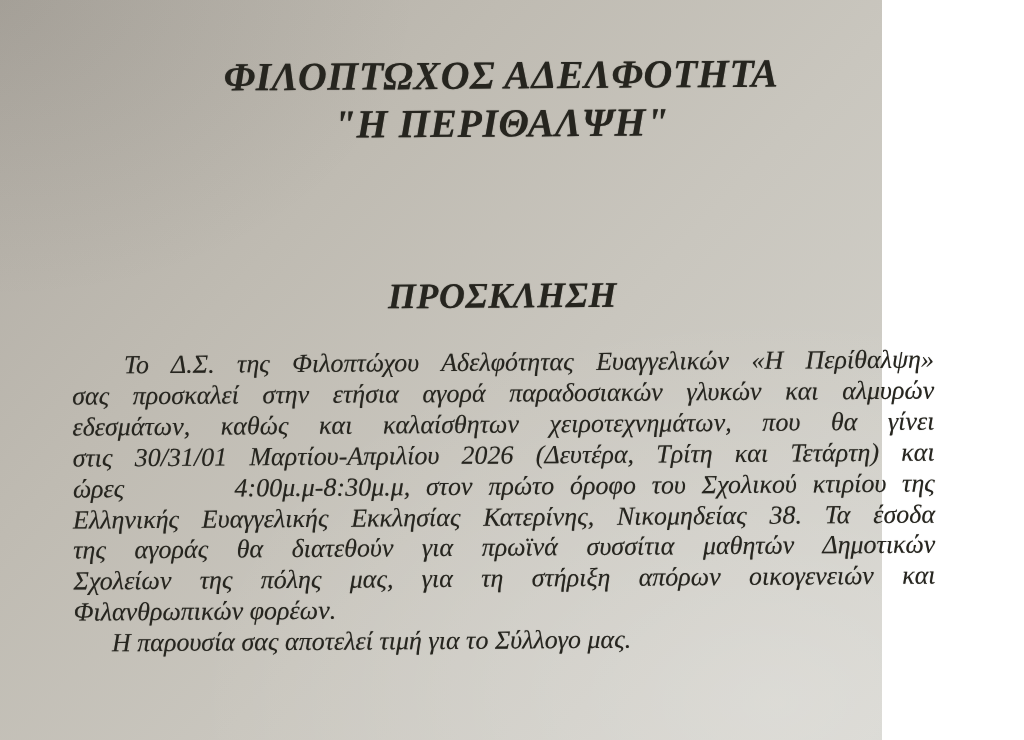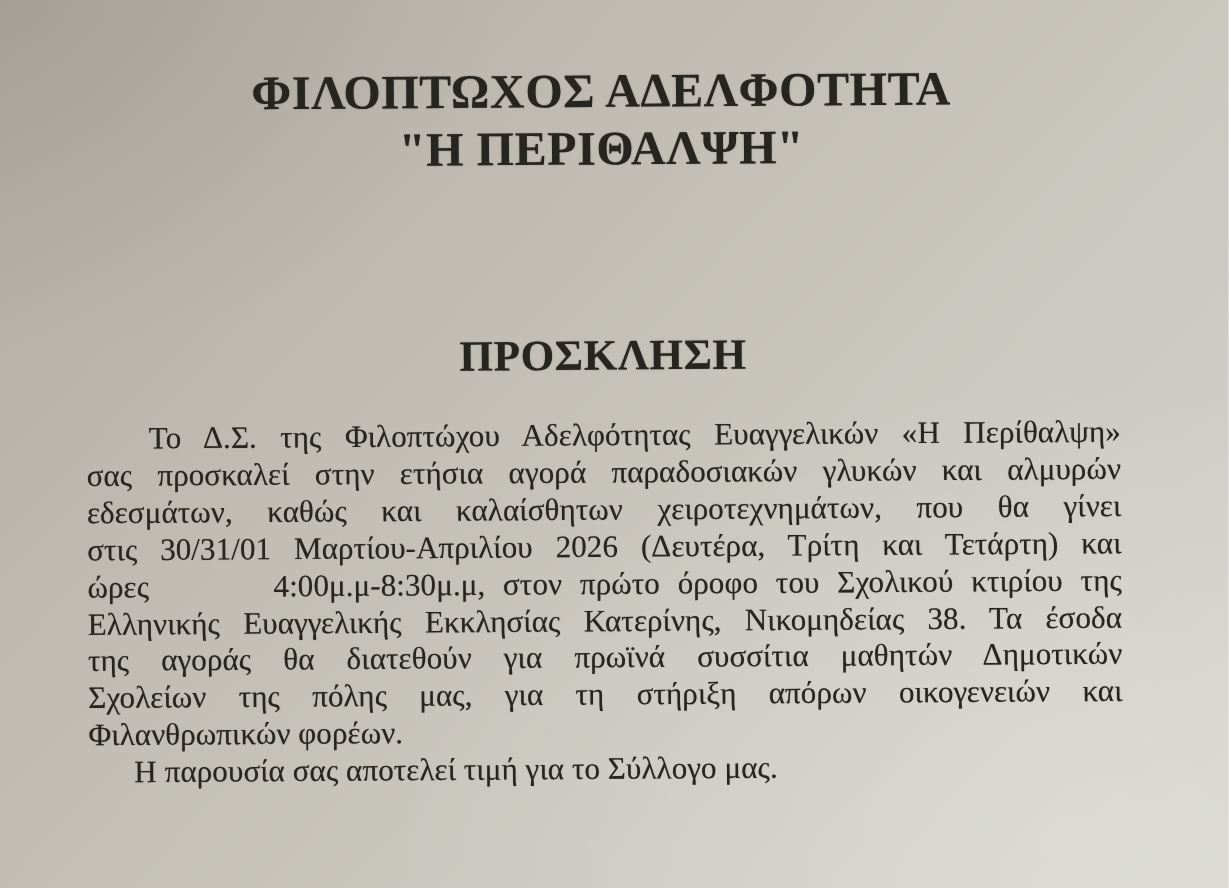--- a/index.html
+++ b/index.html
@@ -9,27 +9,28 @@
   }
   body {
     width: 1024px;
     height: 740px;
     overflow: hidden;
     font-family: "Liberation Serif", "DejaVu Serif", serif;
   }
   
   .paper {
     position: relative;
-    width: 1024px;
+    width: 882px;
     height: 740px;
     background:
       radial-gradient(900px 600px at 88% 95%, rgba(255,255,255,0.22), rgba(255,255,255,0) 65%),
       radial-gradient(700px 500px at 0% 0%, rgba(60,58,50,0.10), rgba(60,58,50,0) 60%),
       linear-gradient(133deg, #b0aba3 0%, #bfbbb2 32%, #c9c6be 58%, #d5d4ce 100%);
     color: #26251f;
+    font-style: italic;
   }
   .tilt {
     position: absolute;
     inset: 0;
     transform: rotate(-0.4deg);
     transform-origin: 50% 50%;
   }
   .textcol {
     position: absolute;
     left: 72px;

